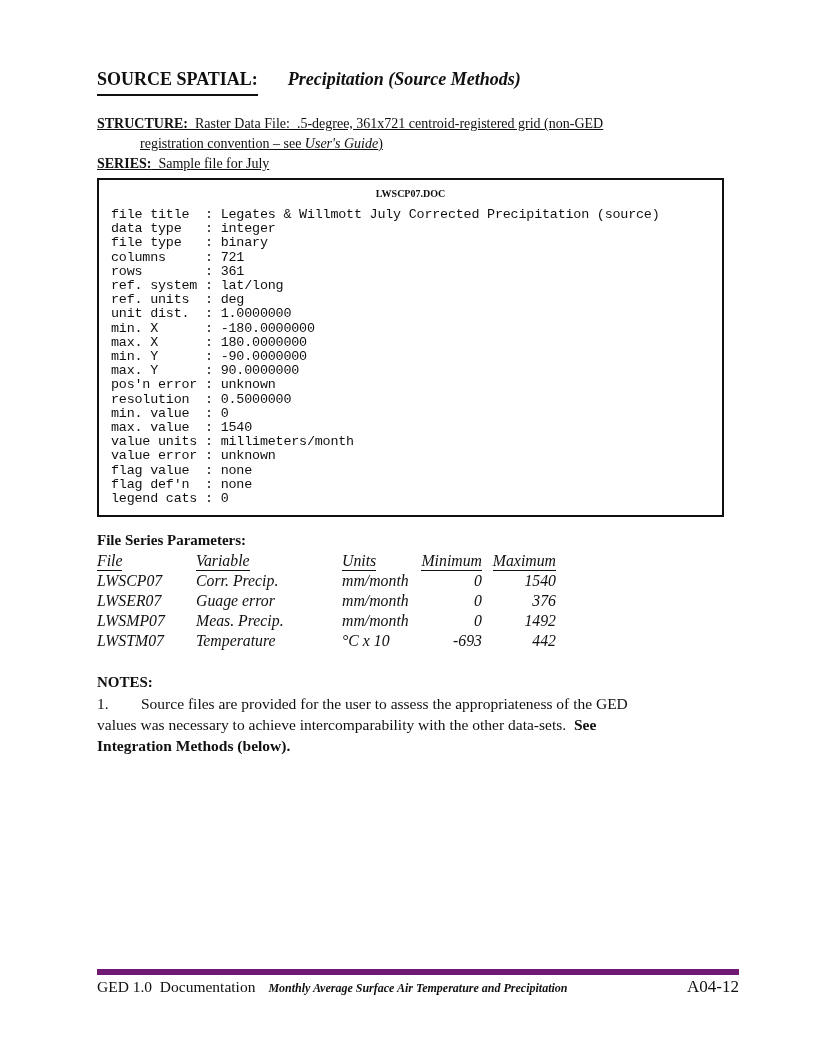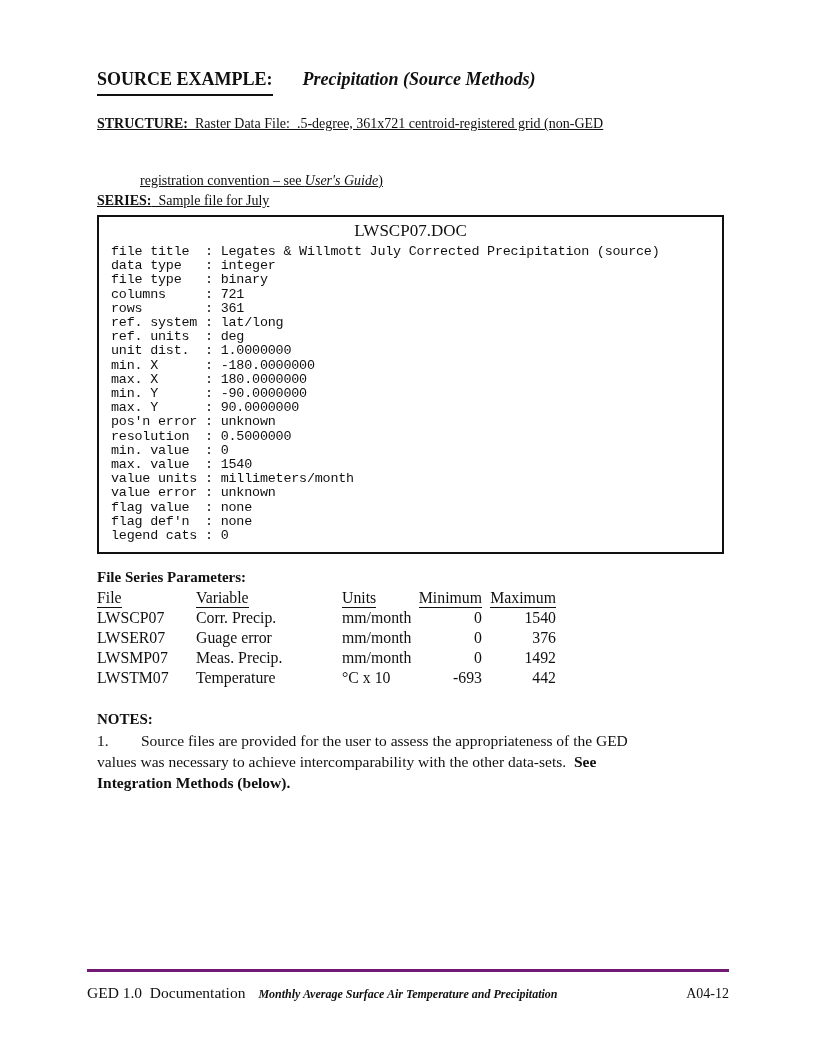--- a/index.html
+++ b/index.html
@@ -22,73 +22,73 @@
   .title-italic-col { margin-left: 13px; }
   .title-italic {
     font-style: italic; font-weight: bold; font-size: 18px; line-height: 30px;
     white-space: pre;
   }
   .title-line2 { padding-left: 17px; }
 
   
   .meta-line { font-size: 14px; line-height: 20px; white-space: pre; text-decoration: underline; }
   .meta-label { font-weight: bold; }
-  .indent2 { padding-left: 43px; margin-top: 37px; }
+  .indent2 { padding-left: 43px; }
   .it { font-style: italic; }
 
   
   .doc-box {
     border: 2px solid #101010;
     margin-top: 4px;
     padding: 5px 12px 9px 12px;
     width: 599px;
   }
-  .doc-box-title { text-align: center; font-weight: normal; font-size: 17px; line-height: 18px; }
+  .doc-box-title { text-align: center; font-weight: bold; font-size: 10px; line-height: 18px; }
   pre.doc-entries {
     margin: 5px 0 0 0;
     font-family: "Liberation Mono", monospace;
     font-size: 13.4px; line-height: 14.2px;
     letter-spacing: -0.2px;
   }
 
   
   .fsp-heading { font-weight: bold; font-size: 15px; line-height: 21px; margin-top: 13px; }
   table.fsp { border-collapse: collapse; table-layout: fixed; margin-top: 1px; }
   table.fsp th, table.fsp td {
     padding: 0; font-weight: normal; text-align: left;
-    font-size: 15.8px; height: 20px; white-space: nowrap; vertical-align: baseline;
+    font-size: 15.8px; height: 20px; white-space: nowrap; vertical-align: baseline; font-style: italic;
   }
   col.c-file { width: 99px; } col.c-var { width: 146px; } col.c-units { width: 74px; }
   col.c-min { width: 66px; } col.c-max { width: 74px; }
   table.fsp th.num, table.fsp td.num { text-align: right; }
   .hu { border-bottom: 1.6px solid #101010; padding-bottom: 1px; }
 
   
   .notes-heading { font-weight: bold; font-size: 15px; line-height: 21px; margin-top: 20px; }
   .note-line { font-size: 15.5px; line-height: 21px; white-space: pre; }
   .note-line b { font-weight: bold; }
   .note-num { display: inline-block; width: 44px; }
 
   
   .footer {
-    position: absolute; left: 87px; top: 969px; width: 642px;
-    border-top: 3px solid #701a75; padding-top: 12px;
+    position: absolute; left: 97px; top: 969px; width: 642px;
+    border-top: 6px solid #701a75; padding-top: 2px;
     display: flex; align-items: baseline;
   }
   .footer-left { font-size: 15.5px; white-space: pre; }
   .footer-center { font-size: 12px; font-weight: bold; font-style: italic; margin-left: 13px; white-space: pre; }
-  .footer-right { margin-left: auto; font-size: 14px; }
+  .footer-right { margin-left: auto; font-size: 17px; }
 </style>
 </head>
 <body>
 
 <div class="page">
 
   <div class="title-row">
-    <span class="title-label">SOURCE EXAMPLE:</span>
+    <span class="title-label">SOURCE SPATIAL:</span>
     <span class="title-italic-col">
       <div class="title-italic title-line2">Precipitation (Source Methods)</div>
     </span>
   </div>
 
   <div class="meta-line"><span class="meta-label">STRUCTURE:</span><span>  Raster Data File:  .5-degree, 361x721 centroid-registered grid (non-GED</span></div>
   <div class="meta-line indent2"><span>registration convention – see </span><span class="it">User's Guide</span><span>)</span></div>
   <div class="meta-line"><span class="meta-label">SERIES:</span><span>  Sample file for July</span></div>
 
   <div class="doc-box">

